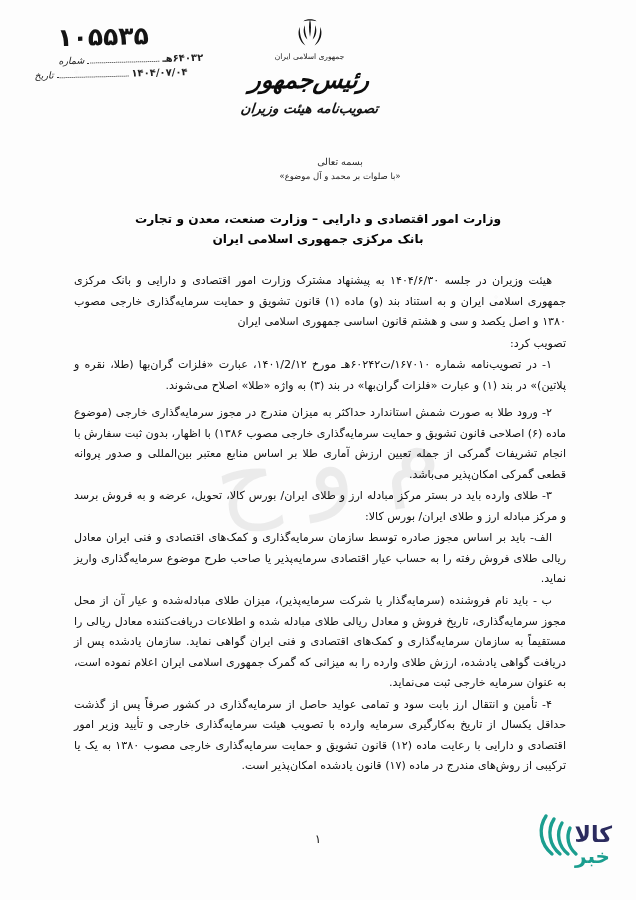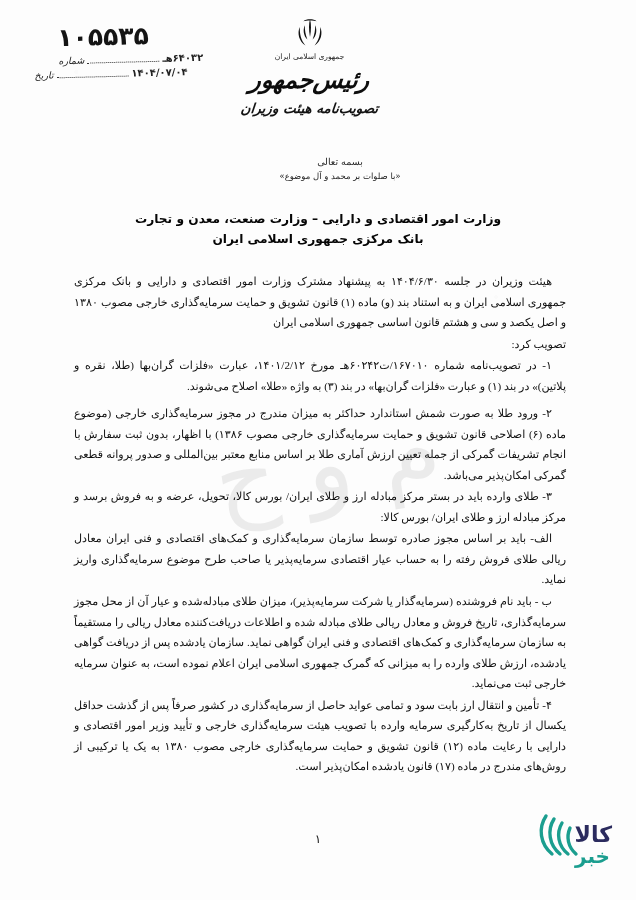--- a/index.html
+++ b/index.html
@@ -178,21 +178,20 @@
     text-align: justify;
     text-align-last: right;
     font-size: 11.1px;
     line-height: 1.85;
     color: #101010;
     z-index: 2;
   }
   #body p {
     margin: 0 0 1px 4px;
     text-indent: 14px;
-    font-family: Liberation Serif, serif;
   }
   #body p.noindent { text-indent: 0; }
   #body p.gap { margin-top: 7px; }
 
   
   #footer {
     position: absolute;
     left: 0;
     right: 0;
     bottom: 16px;

